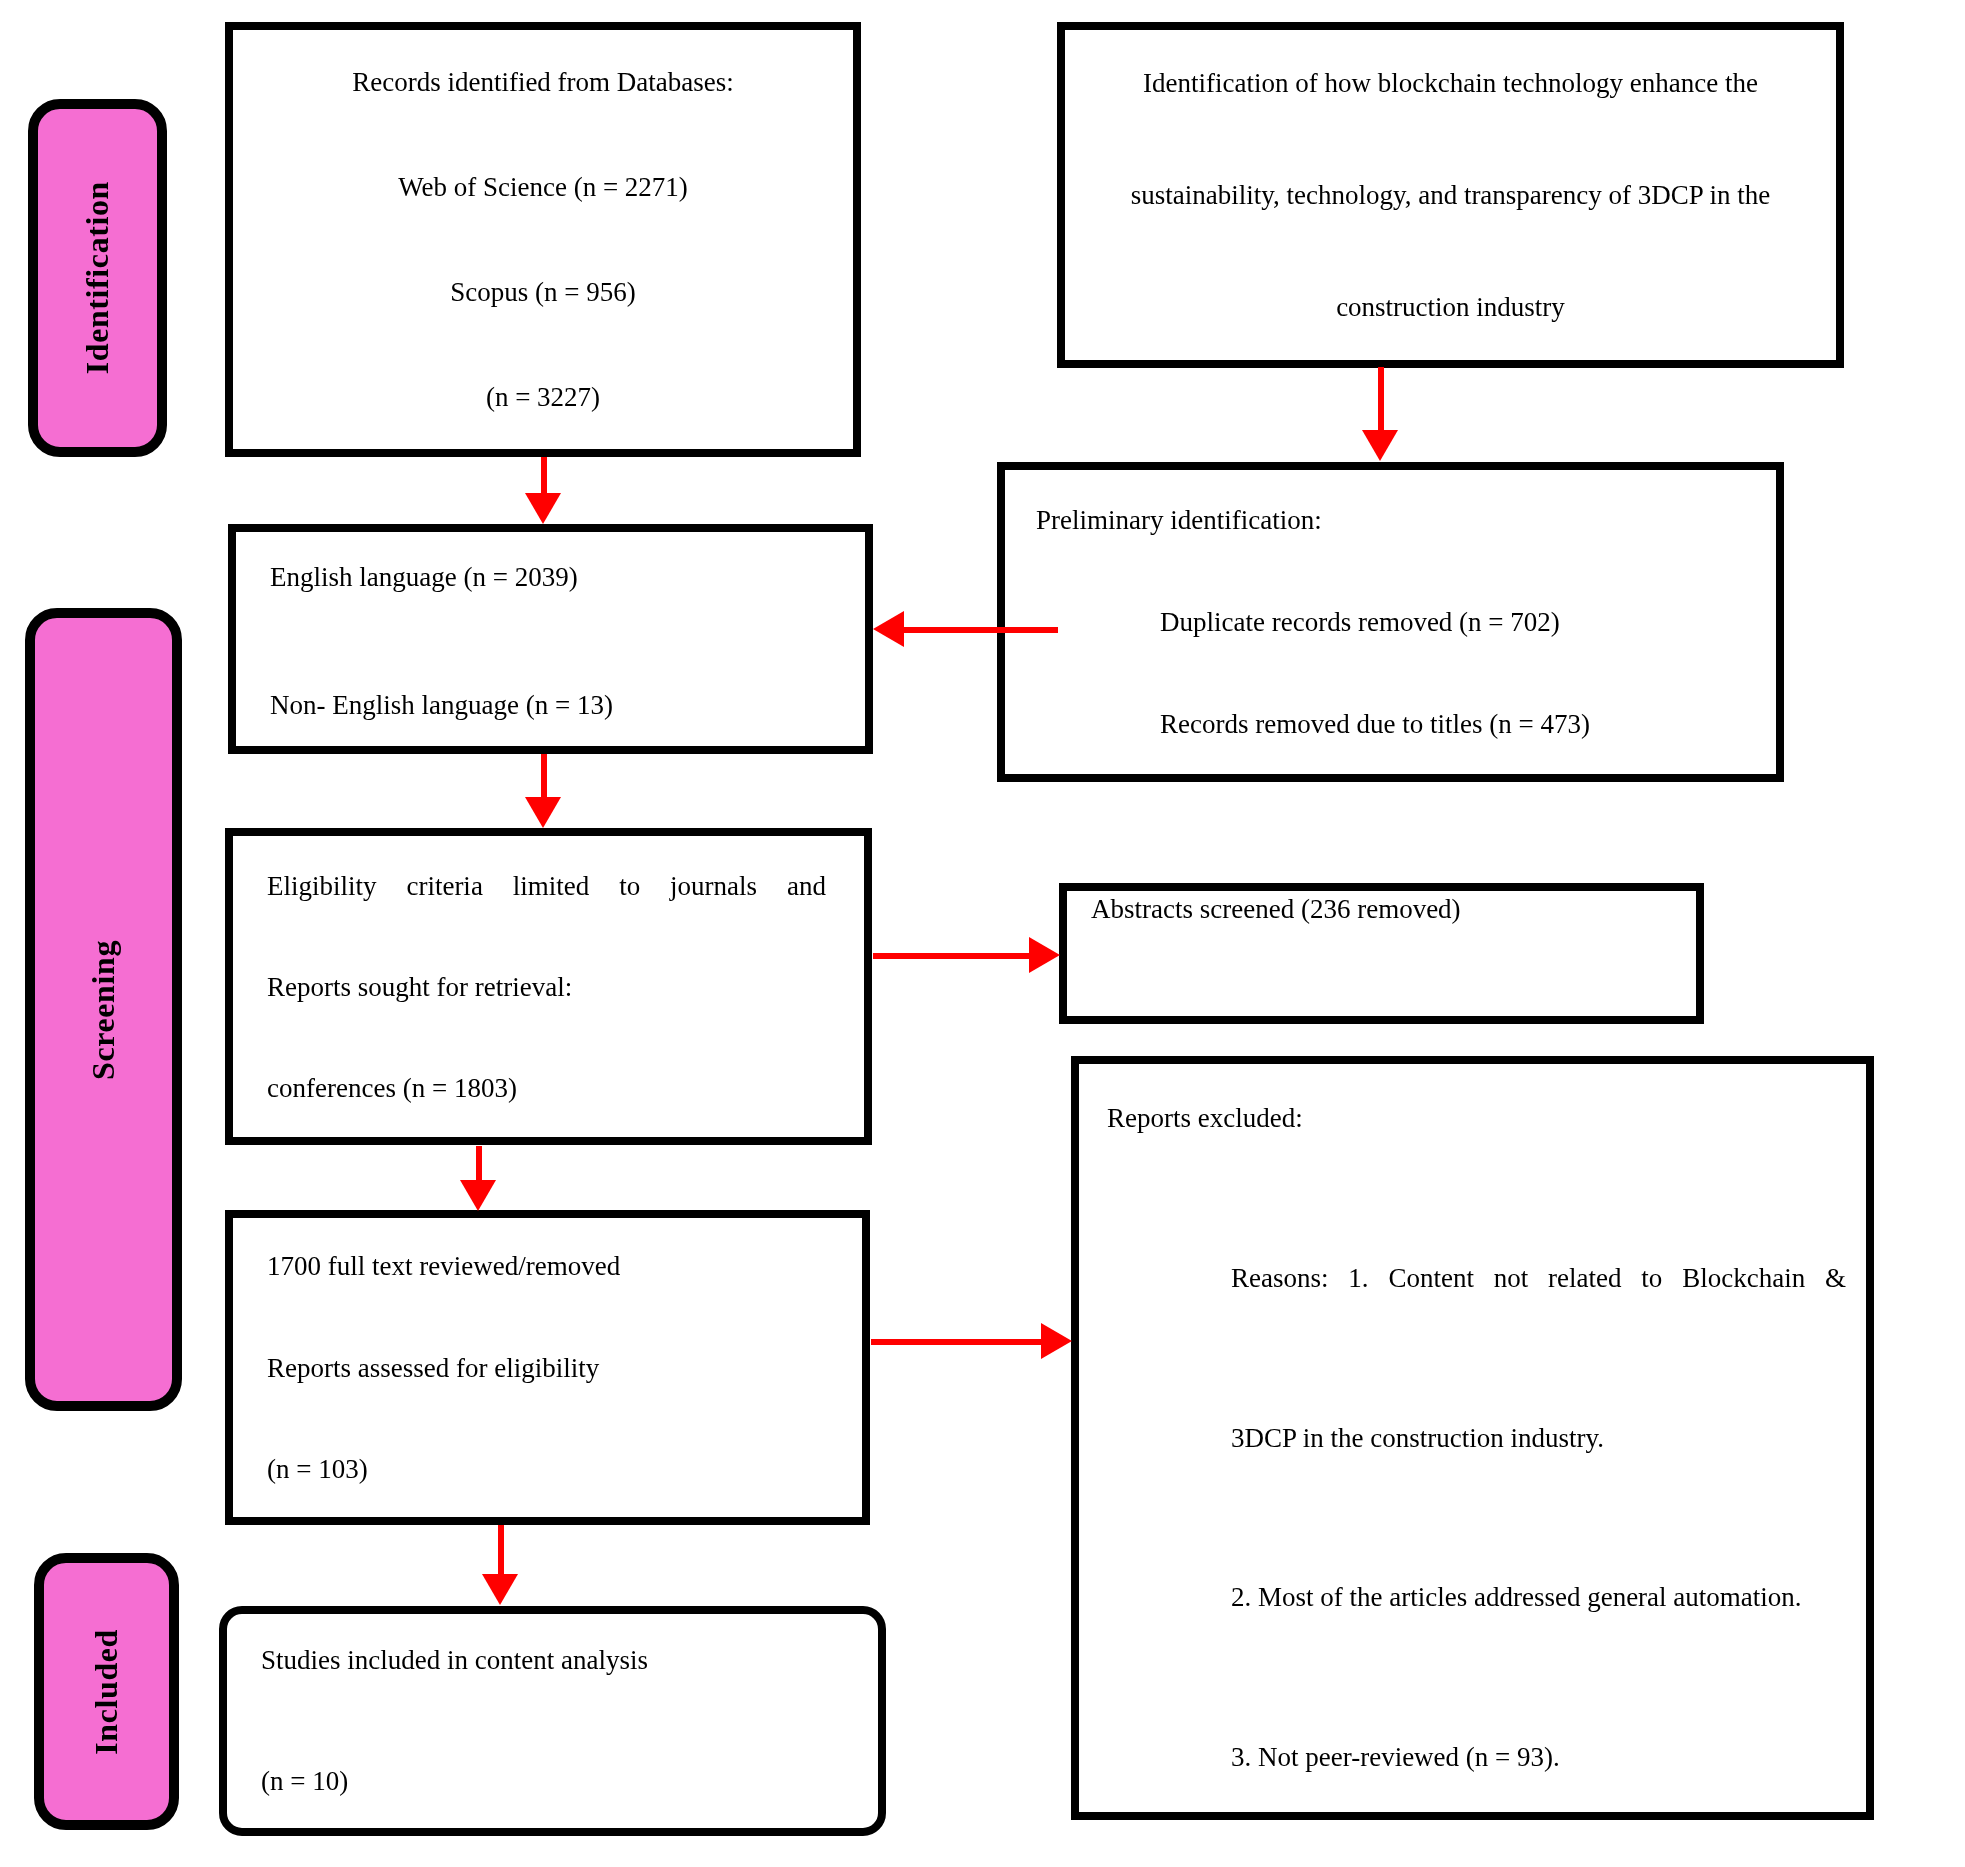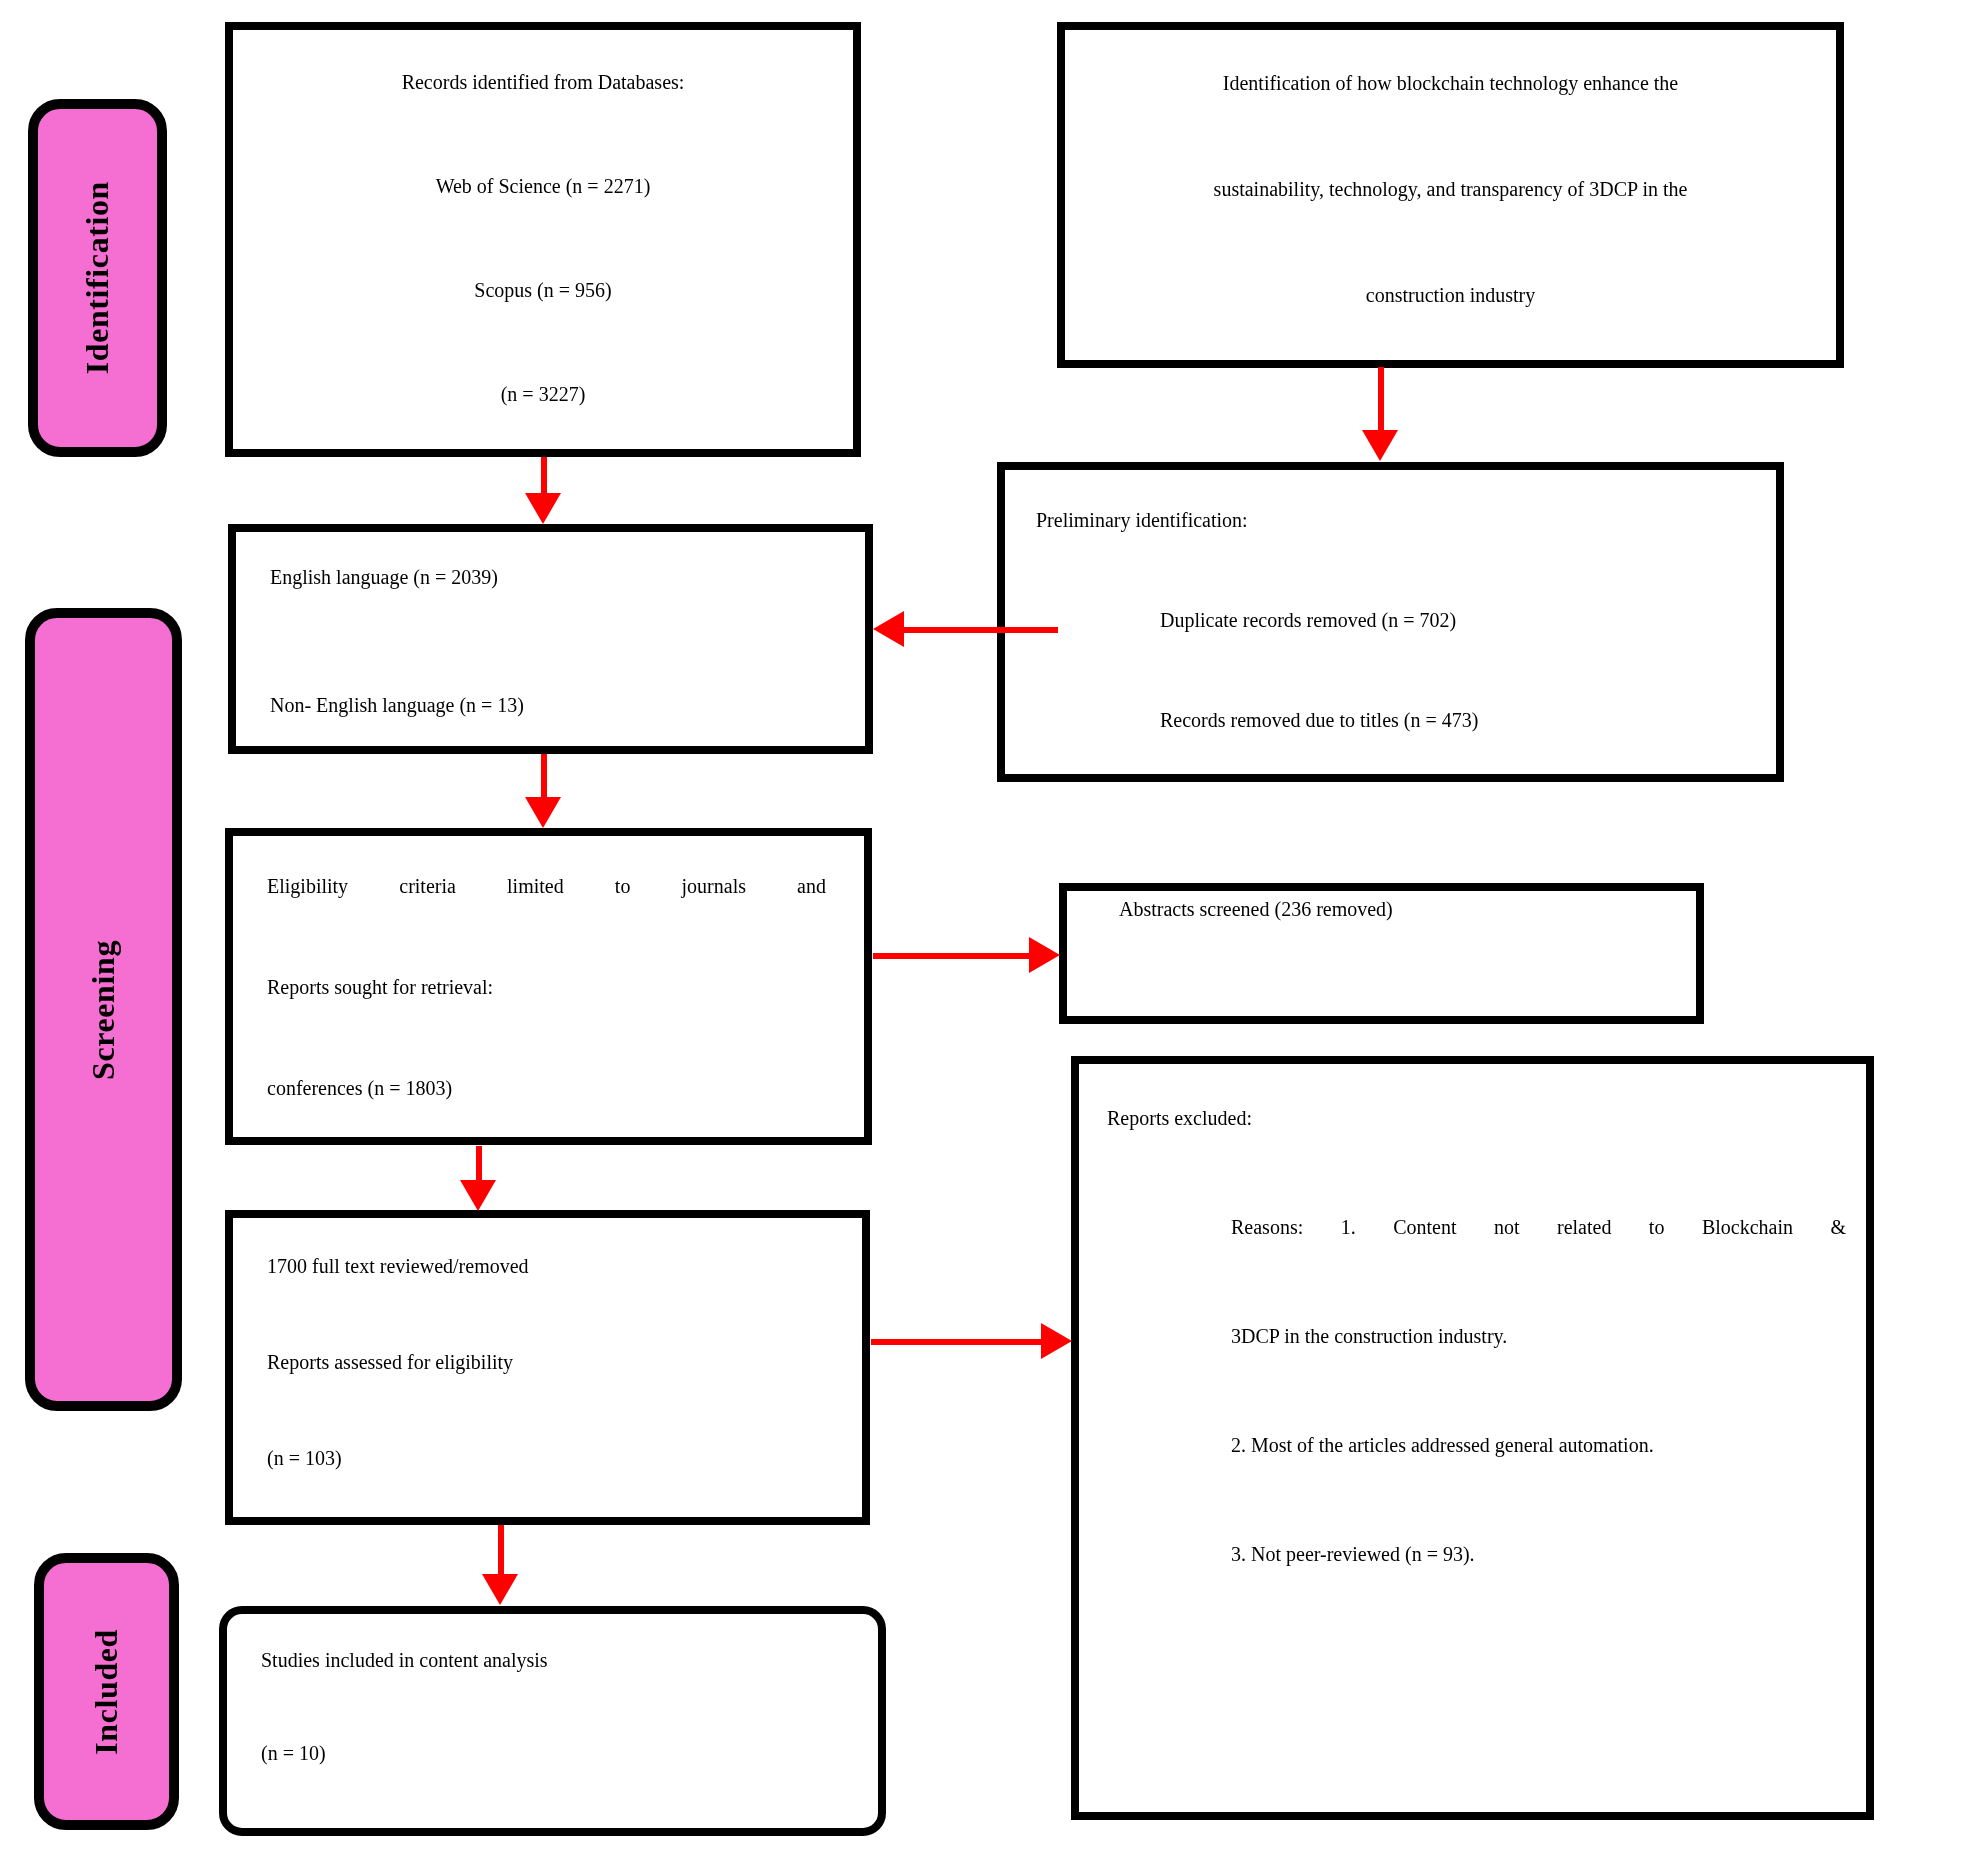--- a/index.html
+++ b/index.html
@@ -2,22 +2,22 @@
 <html style="font-size:10px"><head>
 <meta charset="utf-8">
 <style>
   html,body{margin:0;padding:0;background:#ffffff;}
   body{font-family:"Liberation Serif","DejaVu Serif",serif;color:#000;}
   #canvas{position:relative;width:1965px;height:1868px;background:#fff;overflow:hidden;}
 
   
   .box{
     position:absolute;background:#fff;border:8.6px solid #000;box-sizing:border-box;
-    display:flex;flex-direction:column;justify-content:flex-start;
-    font-size:20px;line-height:99px;
+    display:flex;flex-direction:column;justify-content:space-between;
+    font-size:27px;line-height:99px;
   }
   .box .line{display:block;white-space:nowrap;}
   .box.center{align-items:center;text-align:center;}
   .justify-line{white-space:normal !important;width:100%;text-align:justify;text-align-last:justify;}
 
   
   .stage{
     position:absolute;background:#F56ED2;border:10px solid #000;border-radius:32px;box-sizing:border-box;
     display:flex;align-items:center;justify-content:center;
   }
@@ -41,21 +41,21 @@
   .arrow.h.point-left .head{left:0;top:0;border-top:18.5px solid transparent;border-bottom:18.5px solid transparent;border-right:31px solid #FF0000;}
   .arrow.h.point-right .shaft{left:0;}
   .arrow.h.point-right .head{right:0;top:0;border-top:18.5px solid transparent;border-bottom:18.5px solid transparent;border-left:31px solid #FF0000;}
 
   
   #box-records{left:225px;top:21.6px;width:636px;height:435px;line-height:104px;}
   #box-objective{left:1057px;top:21.6px;width:787px;height:346px;line-height:106px;}
   #box-language{left:228px;top:524px;width:645px;height:230px;padding-left:34px;line-height:90px;gap:38px;}
   #box-preliminary{left:997px;top:462px;width:787px;height:320px;padding-left:31px;line-height:100px;}
   #box-retrieval{left:225px;top:828px;width:647px;height:317px;padding-left:34px;padding-right:38px;line-height:101px;}
-  #box-abstracts{left:1059px;top:883px;width:645px;height:141px;padding-left:52px;line-height:37px;}
+  #box-abstracts{left:1059px;top:883px;width:645px;height:141px;padding-left:24px;line-height:37px;}
   #box-fulltext{left:225px;top:1210px;width:645px;height:315px;padding-left:34px;line-height:96px;}
   #box-excluded{left:1071px;top:1056px;width:803px;height:764px;padding-left:28px;padding-right:20px;line-height:109px;}
   #box-included{left:219px;top:1606px;width:667px;height:230px;padding-left:34px;line-height:93px;border-radius:23px;}
   .indent{padding-left:124px;}
   .indent-wrap{padding-left:124px;box-sizing:border-box;}
 
   #stage-identification{left:28px;top:99px;width:139px;height:358px;}
   #stage-screening{left:25px;top:608px;width:157px;height:803px;}
   #stage-included{left:34px;top:1553px;width:145px;height:277px;}
 

